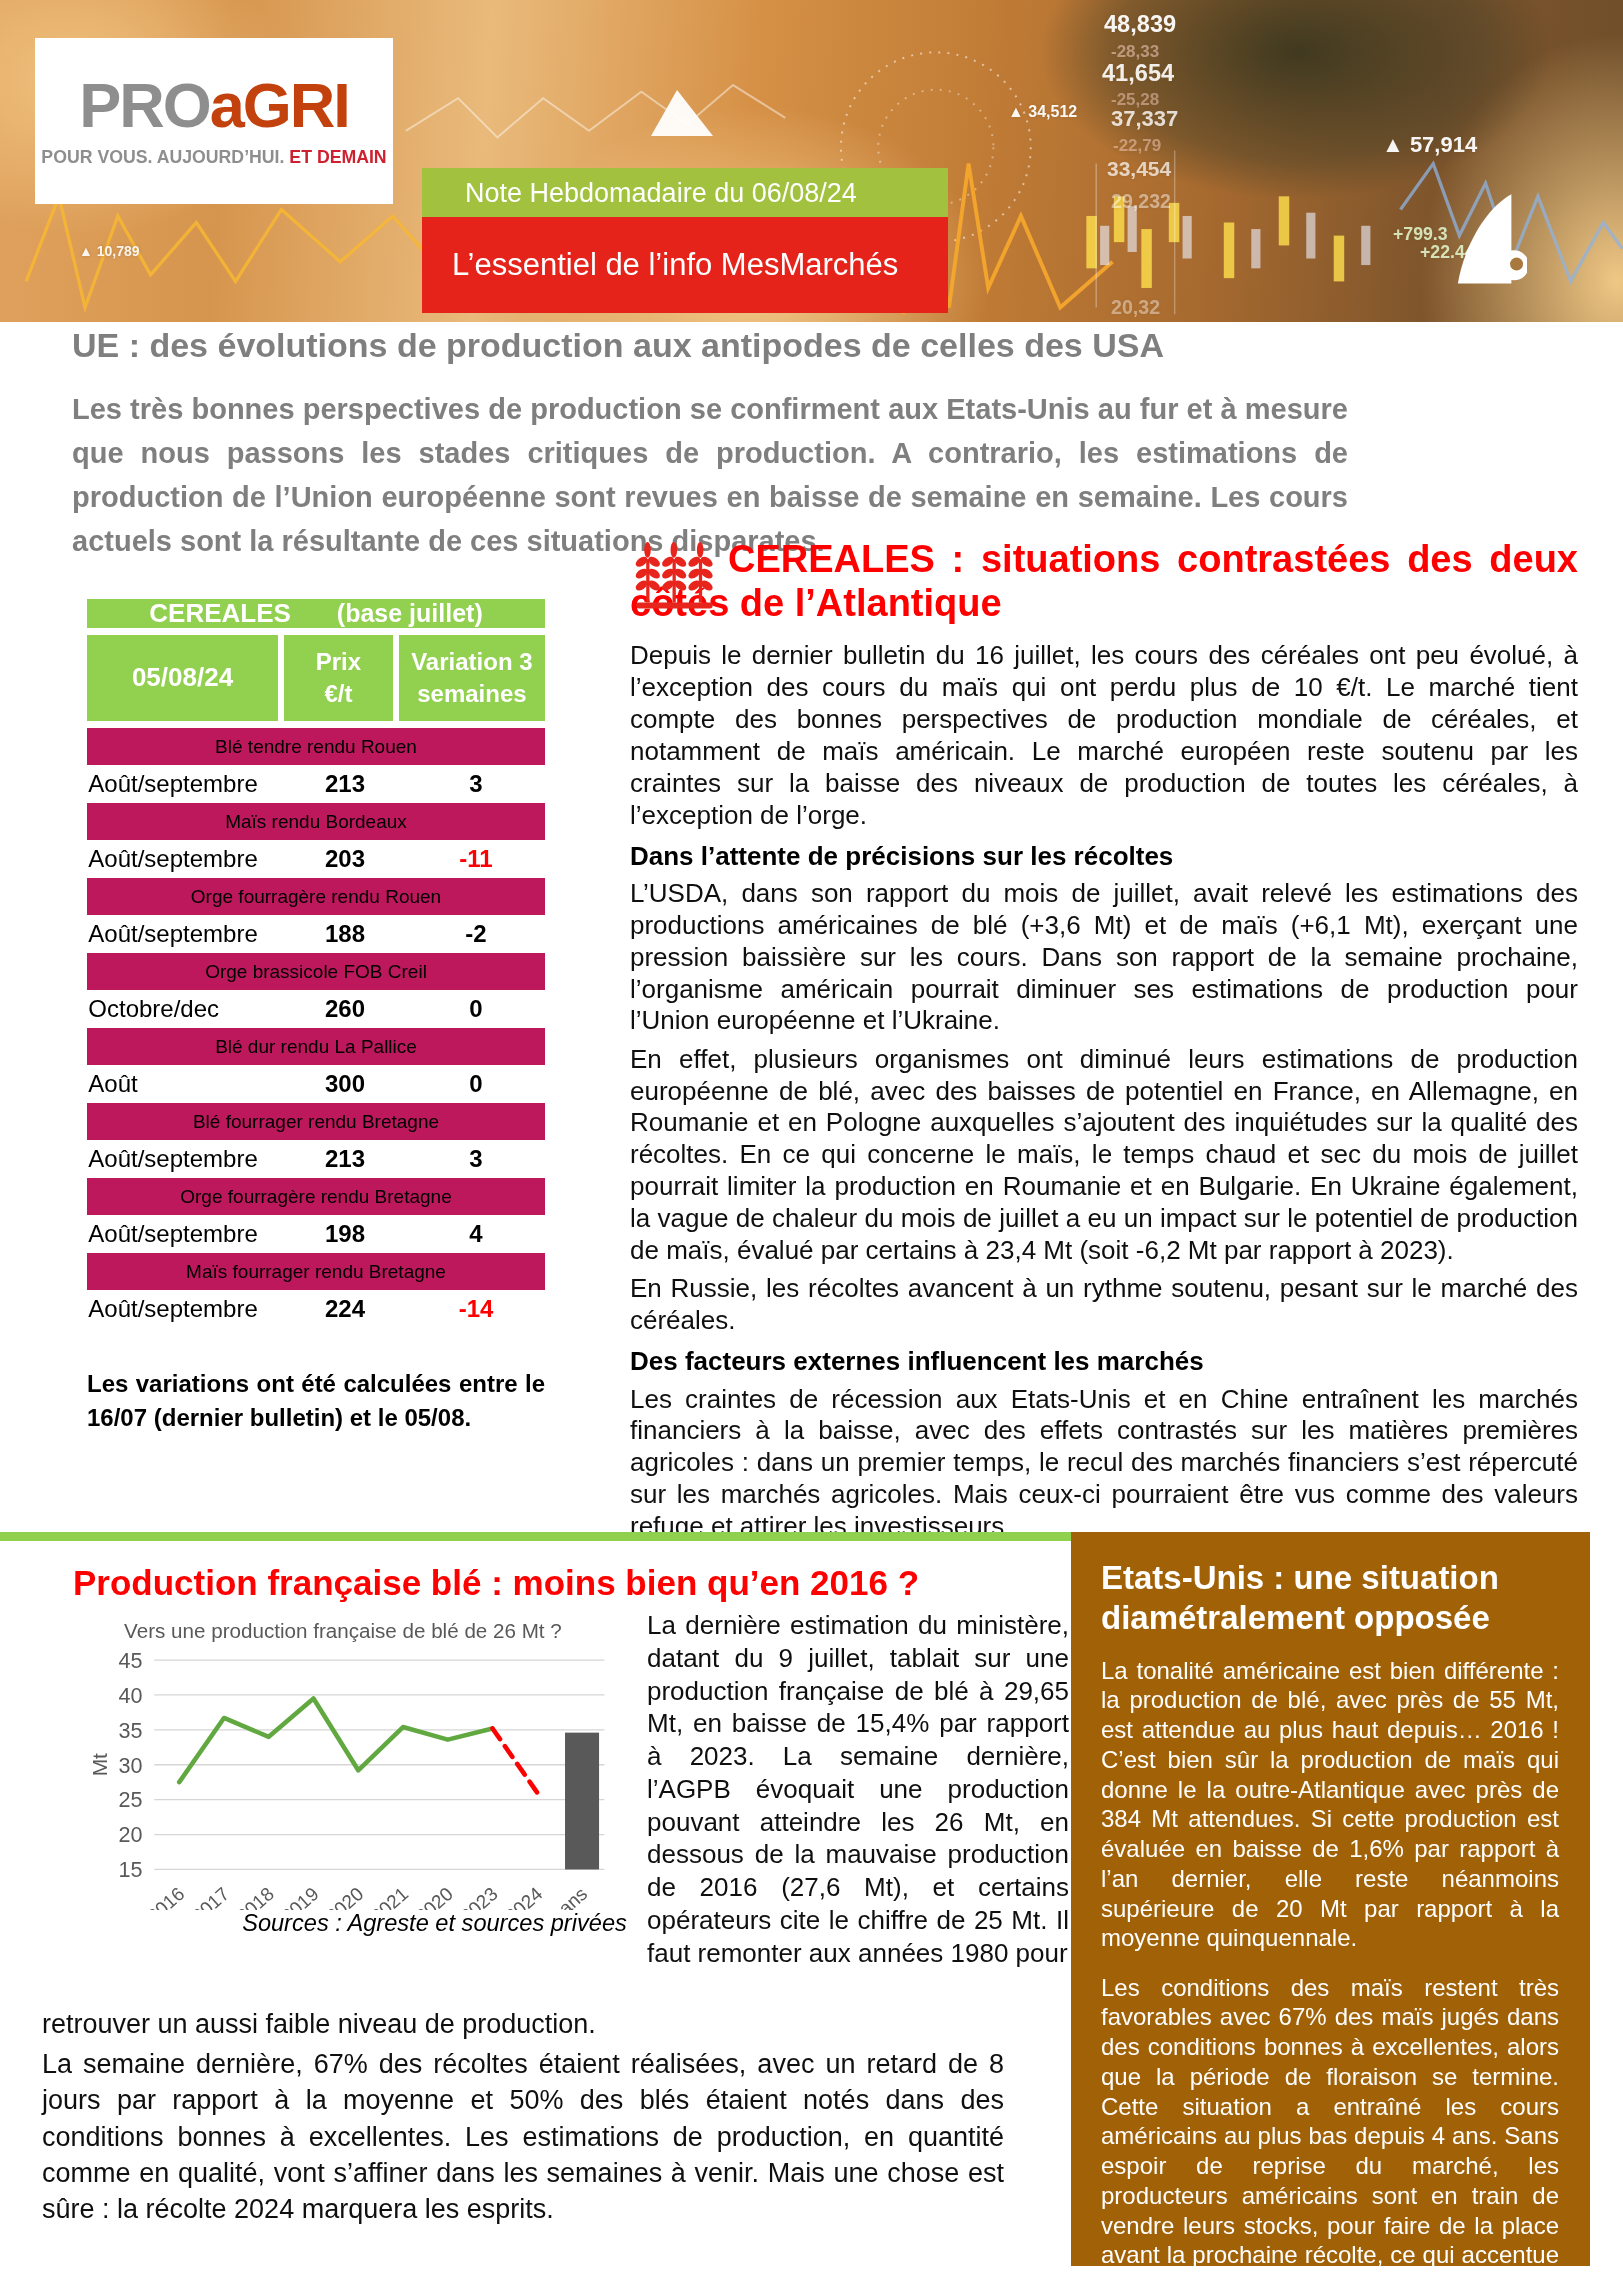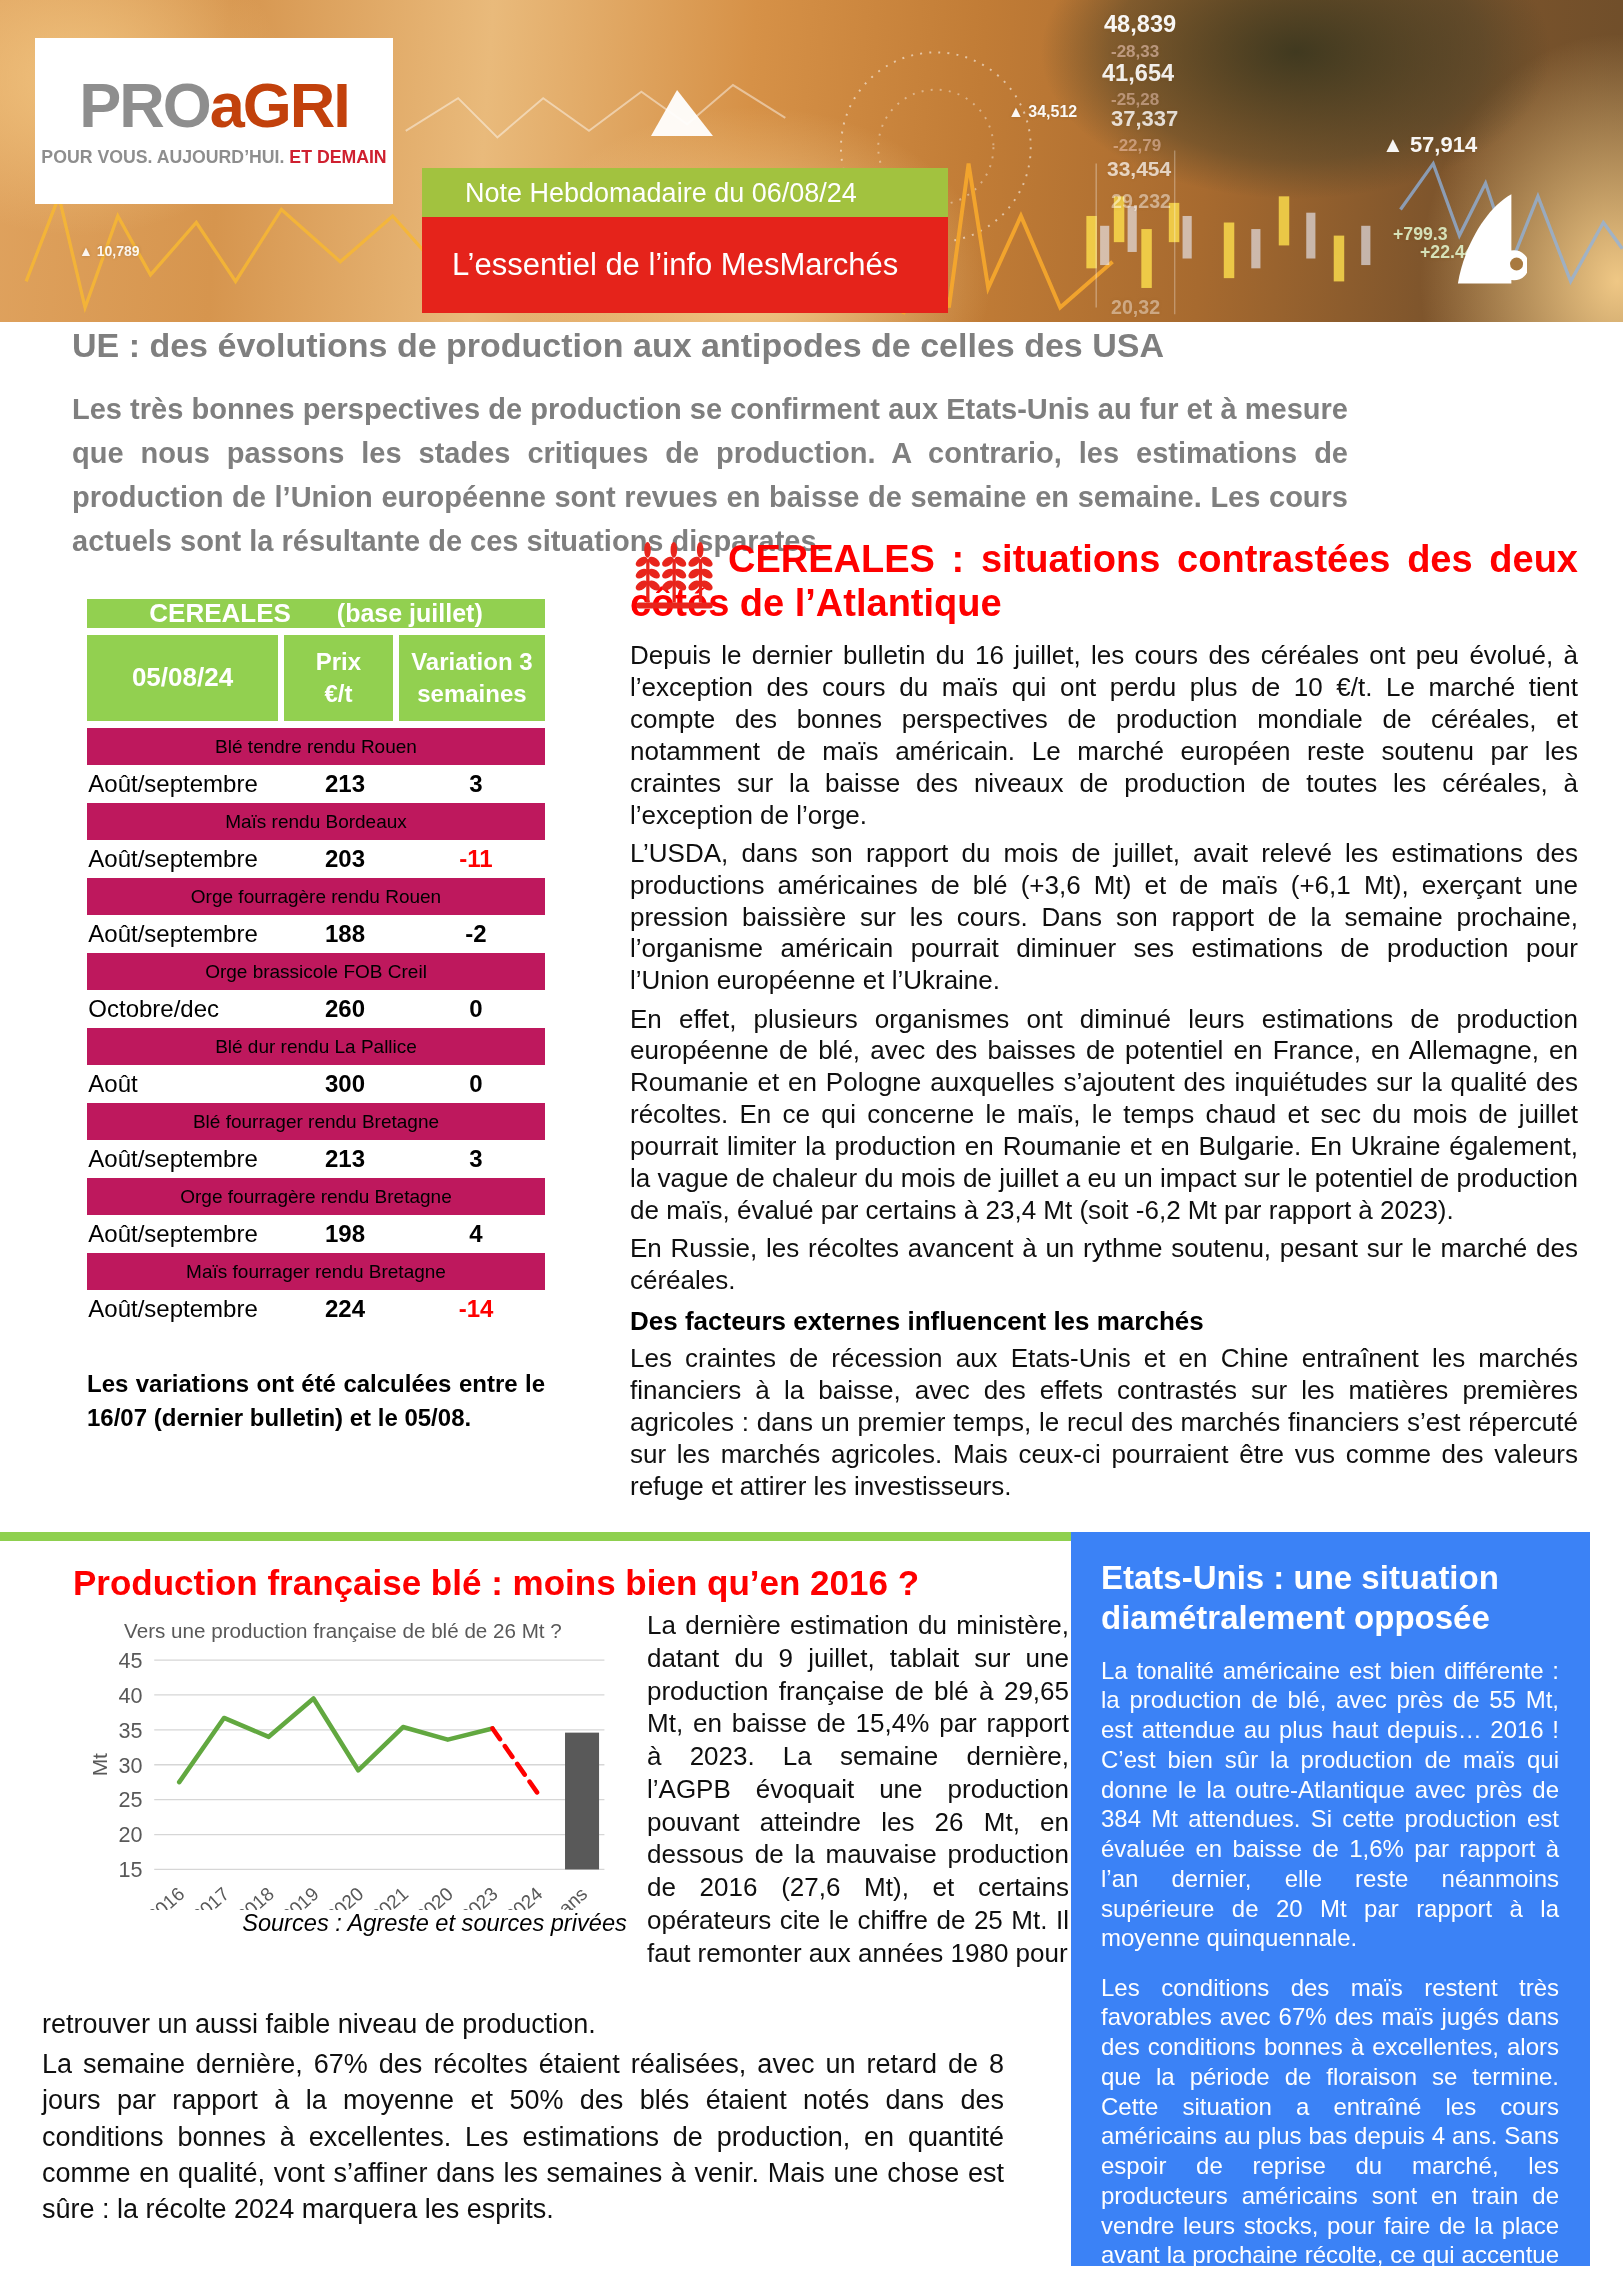--- a/index.html
+++ b/index.html
@@ -76,21 +76,21 @@
            font-size:35px;font-weight:bold;color:#fe0000;}
   .chart{position:absolute;left:86px;top:1609px;width:550px;margin:0;}
   .chart svg{display:block;font-family:"Liberation Sans",sans-serif;}
   .sources{text-align:right;font-style:italic;font-size:23.6px;color:#000;margin-top:0;padding-right:9.2px;}
   .fr-col{position:absolute;left:647px;top:1609px;width:422px;font-size:26px;line-height:1.26;
           text-align:justify;color:#0f0f0f;}
   .fr-line{position:absolute;left:42px;top:2009px;font-size:27px;color:#0f0f0f;}
   .fr-bottom{position:absolute;left:42px;top:2046px;width:962px;font-size:27px;line-height:1.345;
              text-align:justify;color:#0f0f0f;}
 
-  .us-box{position:absolute;left:1071px;top:1532px;width:519px;height:734px;background:#3b82f6;
+  .us-box{position:absolute;left:1071px;top:1532px;width:519px;height:734px;background:#a16207;
           padding:26px 31px 0 30px;}
   .us-box h2{margin:0 0 17px 0;color:#fff;font-size:33px;font-weight:bold;line-height:1.22;}
   .us-box p{margin:0 0 19.6px 0;color:#fff;font-size:24px;line-height:1.24;text-align:justify;}
 </style>
 </head>
 <body>
 
 <div class="page">
 
   <header class="hero">
@@ -266,20 +266,21 @@
           <ellipse cx="10" cy="48" rx="10" ry="6" transform="rotate(-35 10 48)"></ellipse>
           <ellipse cx="29" cy="48" rx="10" ry="6" transform="rotate(35 29 48)"></ellipse>
           <ellipse cx="10" cy="66" rx="10" ry="6" transform="rotate(-35 10 66)"></ellipse>
           <ellipse cx="29" cy="66" rx="10" ry="6" transform="rotate(35 29 66)"></ellipse>
         </g>
         <rect x="2" y="92" width="116" height="9" rx="4"></rect>
       </svg>
     </span>
     <h2 class="cer-head">CEREALES :  situations  contrastées  des deux côtés de l’Atlantique</h2>
     <p>Depuis le dernier bulletin du 16 juillet, les cours des céréales ont peu évolué, à l’exception des cours du maïs qui ont perdu plus de 10 €/t. Le marché tient compte des bonnes perspectives de production mondiale de céréales, et notamment de maïs américain. Le marché européen reste soutenu par les craintes sur la baisse des niveaux de production de toutes les céréales, à l’exception de l’orge.</p>
+    <h3>Dans l’attente de précisions sur les récoltes</h3>
     <p>L’USDA, dans son rapport du mois de juillet, avait relevé les estimations des productions américaines de blé (+3,6 Mt) et de maïs (+6,1 Mt), exerçant une pression baissière sur les cours. Dans son rapport de la semaine prochaine, l’organisme américain pourrait diminuer ses estimations de production pour l’Union européenne et l’Ukraine.</p>
     <p>En effet, plusieurs organismes ont diminué leurs estimations de production européenne de blé, avec des baisses de potentiel en France, en Allemagne, en Roumanie et en Pologne auxquelles s’ajoutent des inquiétudes sur la qualité des récoltes. En ce qui concerne le maïs, le temps chaud et sec du mois de juillet pourrait limiter la production en Roumanie et en Bulgarie. En Ukraine également, la vague de chaleur du mois de juillet a eu un impact sur le potentiel de production de maïs, évalué par certains à 23,4 Mt (soit -6,2 Mt par rapport à 2023).</p>
     <p>En Russie, les récoltes avancent à un rythme soutenu, pesant sur le marché des céréales.</p>
     <h3>Des facteurs externes influencent les marchés</h3>
     <p>Les craintes de récession aux Etats-Unis et en Chine entraînent les marchés financiers à la baisse, avec des effets contrastés sur les matières premières agricoles : dans un premier temps, le recul des marchés financiers s’est répercuté sur les marchés agricoles. Mais ceux-ci pourraient être vus comme des valeurs refuge et attirer les investisseurs.</p>
   </section>
 
   <div class="green-rule"></div>
 
   <h2 class="fr-head">Production française blé : moins bien qu’en 2016 ?</h2>

